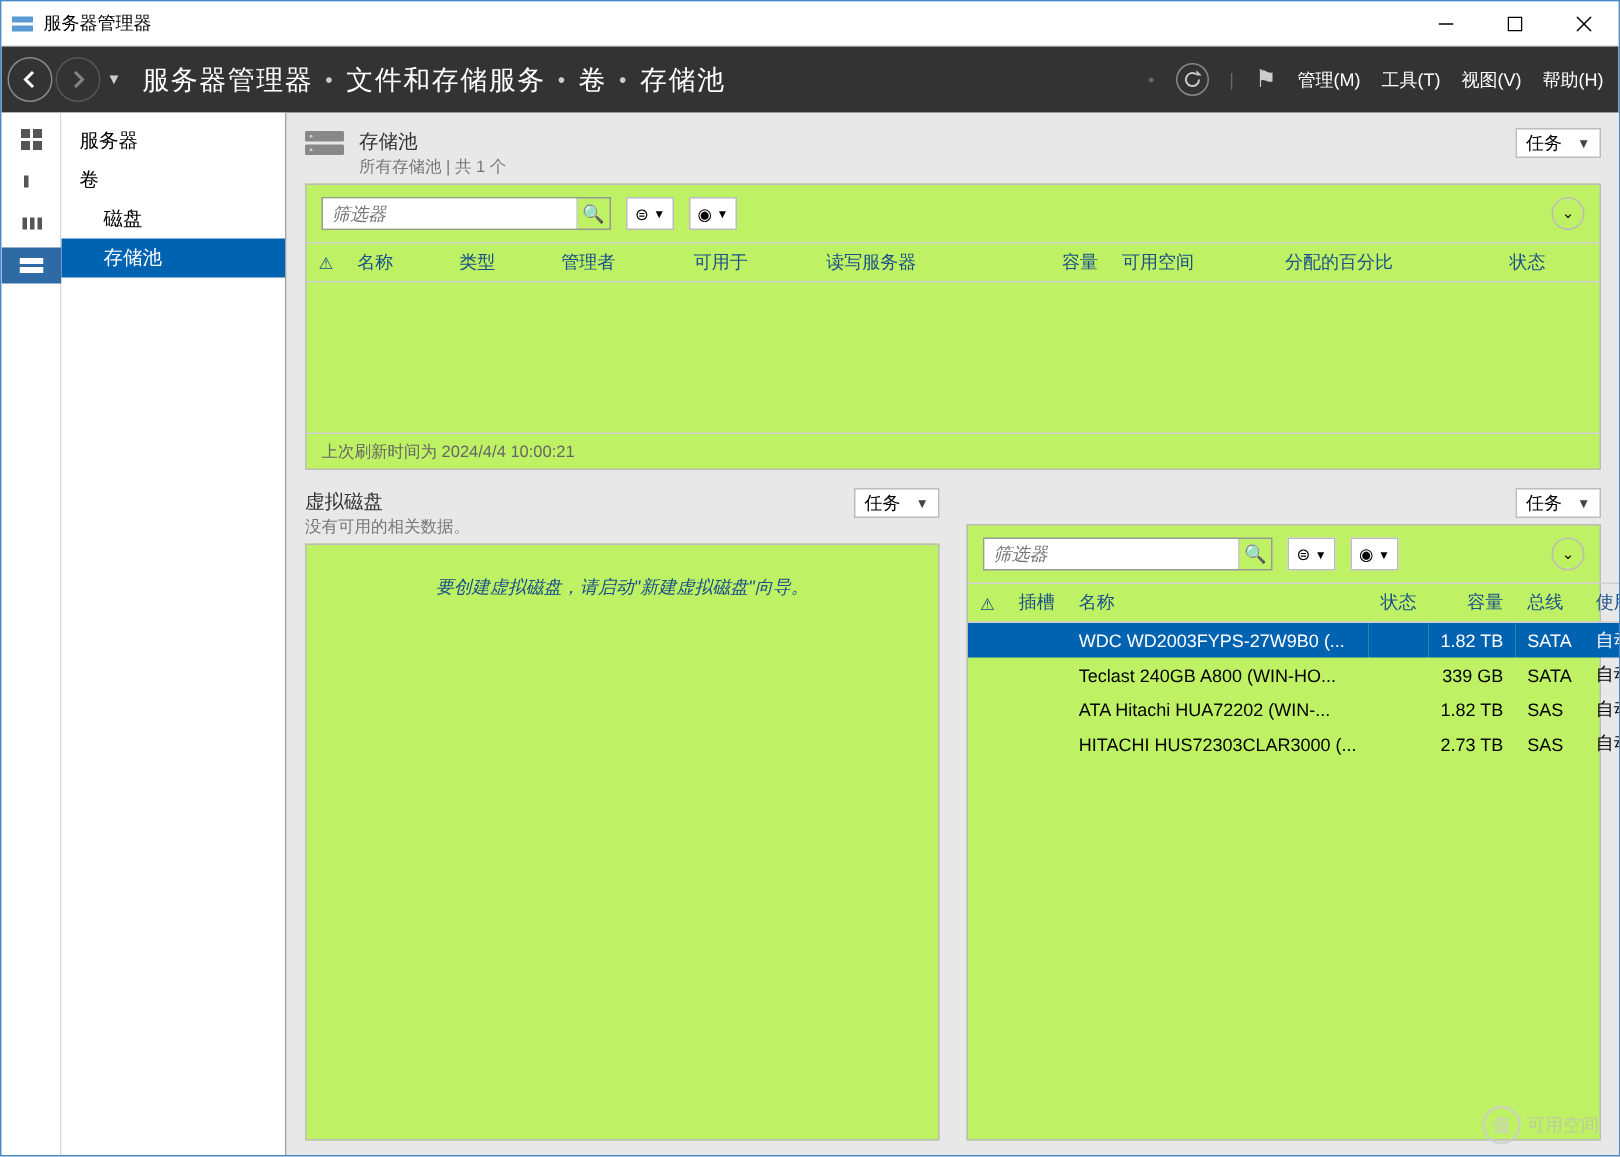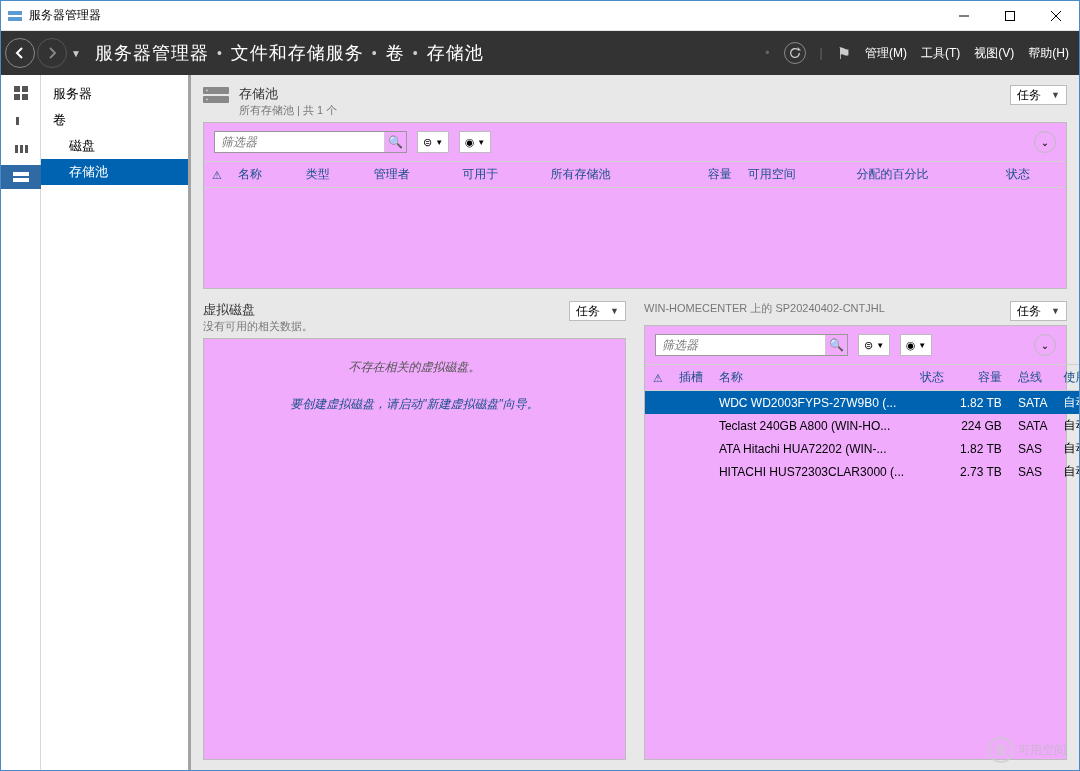--- a/index.html
+++ b/index.html
@@ -28,36 +28,36 @@
 
 
 .main { flex: 1; display: flex; overflow: hidden; }
 
 
 .iconrail { width: 40px; background: #fff; border-right: 1px solid #d8d8d8; padding-top: 6px; display: flex; flex-direction: column; align-items: center; gap: 4px; }
 .iconrail .ritem { width: 40px; height: 24px; display:flex; align-items:center; justify-content:center; color:#555; }
 .iconrail .ritem.active { background: #2f6aa5; color: #fff; }
 
 
-.sidebar { width: 150px; background: #fff; border-right: 3px solid #a3a3a3; padding-top: 6px; font-size: 13px; }
+.sidebar { width: 150px; background: #fff; border-right: 1px solid #a3a3a3; padding-top: 6px; font-size: 13px; }
 .side-item { padding: 4px 12px; cursor: pointer; }
 .side-sub { padding: 4px 12px 4px 28px; cursor: pointer; }
 .side-sub.active { background: #0063b1; color: #fff; }
 
 
 .content { flex: 1; background: #e8e8e8; padding: 10px 12px; overflow: auto; display: flex; flex-direction: column; gap: 12px; }
 
 .panel-hdr { display: flex; align-items: flex-start; gap: 10px; }
 .panel-hdr .srvicon { width: 26px; height: 20px; }
 .panel-hdr .ptitle { font-size: 13px; color: #333; }
 .panel-hdr .psub { font-size: 11px; color: #777; }
 .tasks-btn { margin-left: auto; background: #fff; border: 1px solid #bcbcbc; font-size: 12px; padding: 1px 6px; display: flex; align-items: center; gap: 10px; cursor: pointer; height: 20px; }
 .tasks-btn .arr { font-size: 9px; color: #444; }
 
-.panel-body { background: #f0abfc; border: 1px solid #bcbcbc; display: flex; flex-direction: column; }
+.panel-body { background: #bef264; border: 1px solid #bcbcbc; display: flex; flex-direction: column; }
 
 
 .filterrow { padding: 8px 10px; display: flex; align-items: center; gap: 10px; }
 .filterrow .search { flex: 0 0 160px; display: flex; border: 1px solid #999; height: 22px; }
 .filterrow .search input { flex: 1; border: none; outline: none; font-size: 12px; padding: 0 6px; font-style: italic; color: #888; }
 .filterrow .search .sicon { width: 22px; display:flex; align-items:center; justify-content:center; border-left:1px solid #ccc; font-size:12px; }
 .iconbtn { width: 32px; height: 22px; border: 1px solid #bcbcbc; background: #fff; display:flex; align-items:center; justify-content:center; gap:3px; font-size:11px; cursor:pointer; }
 .iconbtn .arr { font-size:8px; }
 .expandbtn { margin-left:auto; width: 22px; height: 22px; border: 1px solid #bcbcbc; border-radius: 11px; display:flex; align-items:center; justify-content:center; font-size:10px; cursor:pointer; }
 
@@ -227,57 +227,56 @@
           <div class="expandbtn">⌄</div>
         </div>
         <table class="tbl">
           <thead>
               <tr>
             <th style="width:18px"><span class="warnicon">⚠</span></th>
             <th>名称</th>
             <th>类型</th>
             <th>管理者</th>
             <th>可用于</th>
-            <th>所有存储池</th>
+            <th>读写服务器</th>
             <th style="text-align:right">容量</th>
             <th>可用空间</th>
             <th>分配的百分比</th>
             <th>状态</th>
           </tr>
             </thead>
           <tbody>
           </tbody>
         </table>
         <div class="tbl-spacer"></div>
+        <div class="panel-footer">上次刷新时间为 2024/4/4 10:00:21</div>
       </div>
     </div>
 
     <div class="lower">
 
       <div>
         <div class="panel-hdr">
           <div>
             <div class="ptitle">虚拟磁盘</div>
             <div class="psub">没有可用的相关数据。</div>
           </div>
           <div class="tasks-btn">
               <span>任务</span>
               <span class="arr">▼</span>
             </div>
         </div>
         <div class="panel-body" style="margin-top:4px;">
-          <div class="empty-msg1">不存在相关的虚拟磁盘。</div>
           <div class="empty-msg2">要创建虚拟磁盘，请启动"新建虚拟磁盘"向导。</div>
         </div>
       </div>
 
       <div>
         <div class="panel-hdr">
           <div>
-            <div class="psub">WIN-HOMECENTER 上的 SP20240402-CNTJHL</div>
           </div>
           <div class="tasks-btn">
               <span>任务</span>
               <span class="arr">▼</span>
             </div>
         </div>
         <div class="panel-body" style="margin-top:4px;">
           <div class="filterrow">
             <div class="search">
               <input placeholder="筛选器" style="">
@@ -308,21 +307,21 @@
                   <td></td>
                   <td style="text-align:right">1.82 TB</td>
                   <td>SATA</td>
                   <td>自动</td>
                 </tr>
                 <tr class="datarow">
                   <td></td>
                   <td></td>
                   <td>Teclast 240GB A800 (WIN-HO...</td>
                   <td></td>
-                  <td style="text-align:right">224 GB</td>
+                  <td style="text-align:right">339 GB</td>
                   <td>SATA</td>
                   <td>自动</td>
                 </tr>
                 <tr class="datarow">
                   <td></td>
                   <td></td>
                   <td>ATA Hitachi HUA72202 (WIN-...</td>
                   <td></td>
                   <td style="text-align:right">1.82 TB</td>
                   <td>SAS</td>

